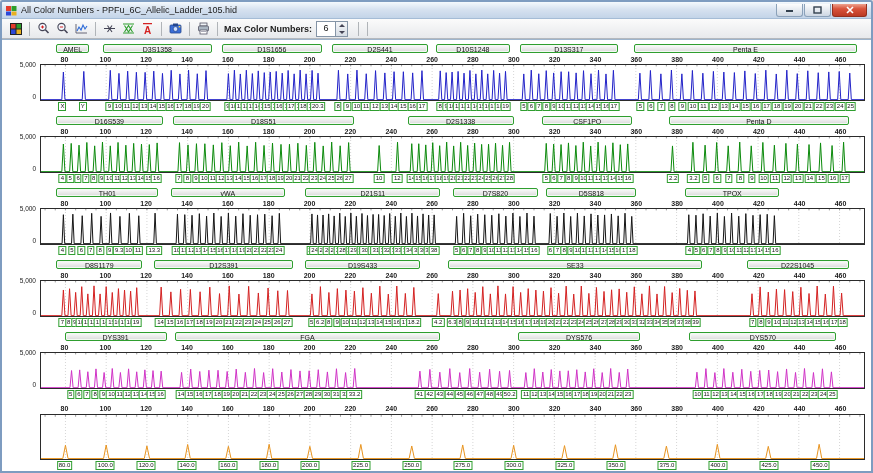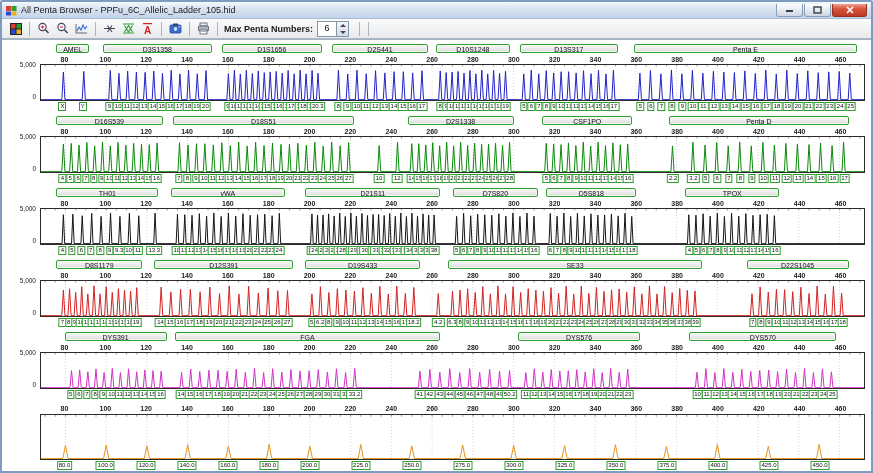--- a/index.html
+++ b/index.html
@@ -41,21 +41,21 @@
 <body>
 
 <div class="window">
   <div class="titlebar">
     <svg width="11" height="11" viewBox="0 0 11 11">
       <rect x="0" y="1" width="5" height="5" fill="#e43c2c"></rect>
         <rect x="5.5" y="1" width="5" height="5" fill="#2c9e2c"></rect>
       <rect x="0" y="6.5" width="5" height="4" fill="#2c48d8"></rect>
         <rect x="5.5" y="6.5" width="5" height="4" fill="#e8b020"></rect>
     </svg>
-    <span class="title-text">All Penta Browser - PPFu_6C_Allelic_Ladder_105.hid</span>
+    <span class="title-text">All Color Numbers - PPFu_6C_Allelic_Ladder_105.hid</span>
     <div class="winbtns">
       <div class="winbtn">
         <svg width="9" height="7" viewBox="0 0 9 7">
             <rect x="1" y="4" width="7" height="2" fill="#33414f"></rect>
           </svg>
       </div>
       <div class="winbtn">
         <svg width="9" height="8" viewBox="0 0 9 8">
             <rect x="1" y="1" width="7" height="6" fill="none" stroke="#33414f" stroke-width="1.4"></rect>
           </svg>
@@ -131,21 +131,21 @@
     <div class="sep"></div>
     <div class="tbtn">
       <svg width="13" height="13" viewBox="0 0 13 13">
         <rect x="3" y="1" width="7" height="3" fill="#eef2f6" stroke="#556" stroke-width="0.8"></rect>
           <rect x="1.5" y="4" width="10" height="5" rx="1" fill="#aab6c2" stroke="#556" stroke-width="0.8"></rect>
           <rect x="3" y="8" width="7" height="4" fill="#fff" stroke="#556" stroke-width="0.8"></rect>
           <line x1="4" y1="9.5" x2="9" y2="9.5" stroke="#889" stroke-width="0.7"></line>
       </svg>
     </div>
     <div class="sep"></div>
-    <span class="tb-label">Max Penta Numbers:</span>
+    <span class="tb-label">Max Color Numbers:</span>
     <div class="spin">
       <span class="spin-val">6</span>
       <div class="spin-btns">
         <div class="spin-up">
             <span class="tri-up"></span>
           </div>
         <div class="spin-dn">
             <span class="tri-dn"></span>
           </div>
       </div>

